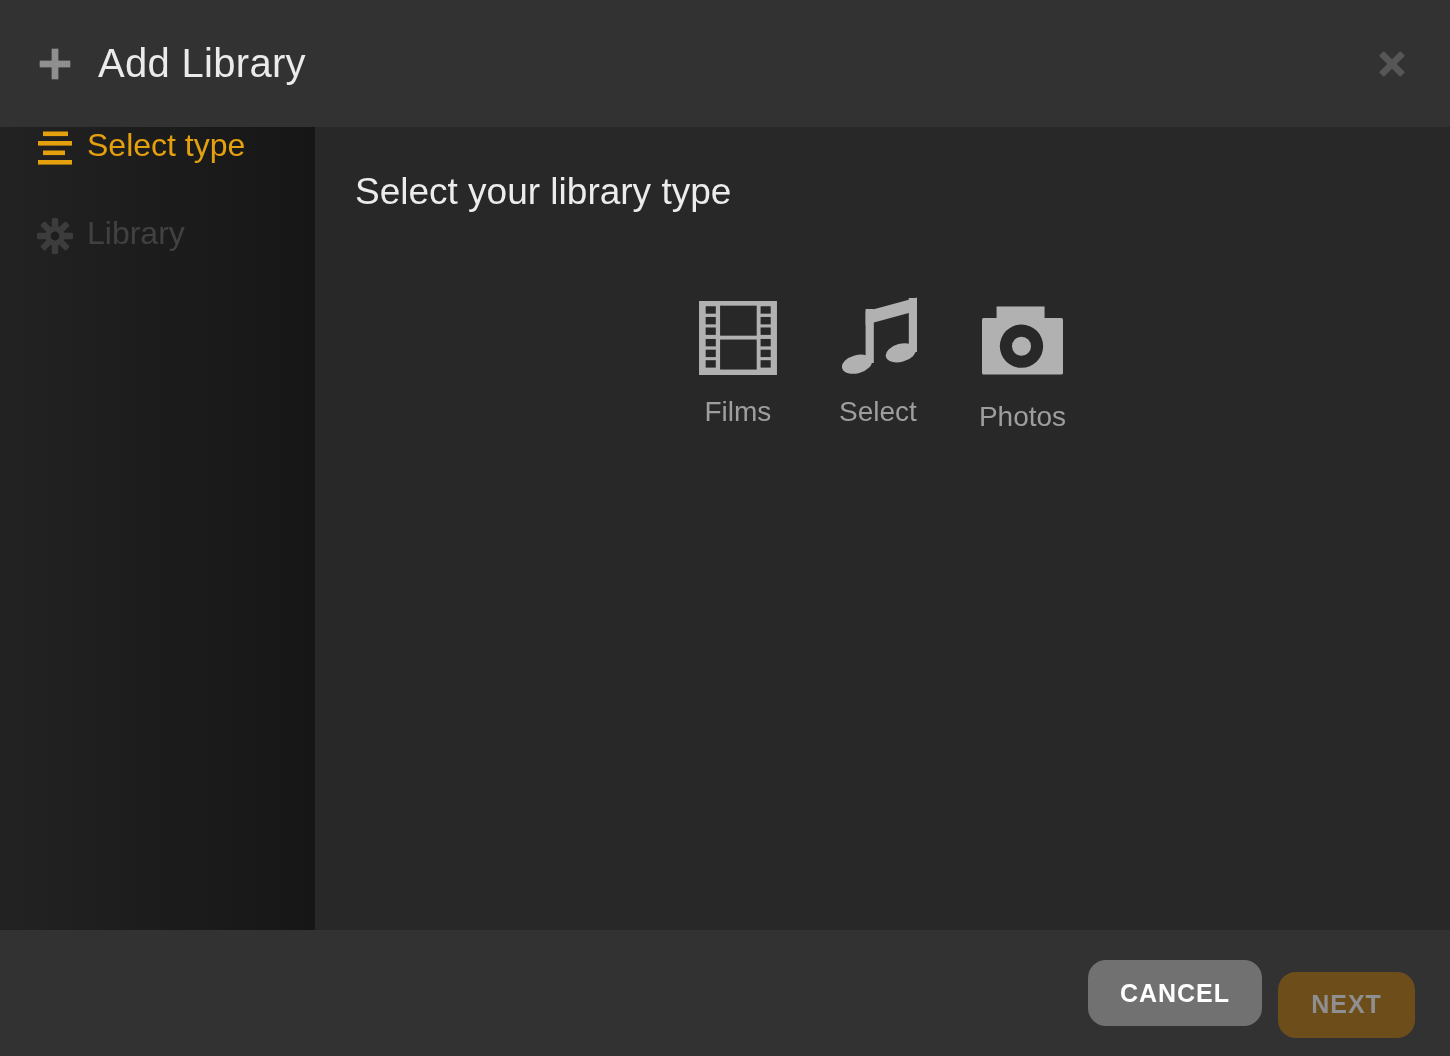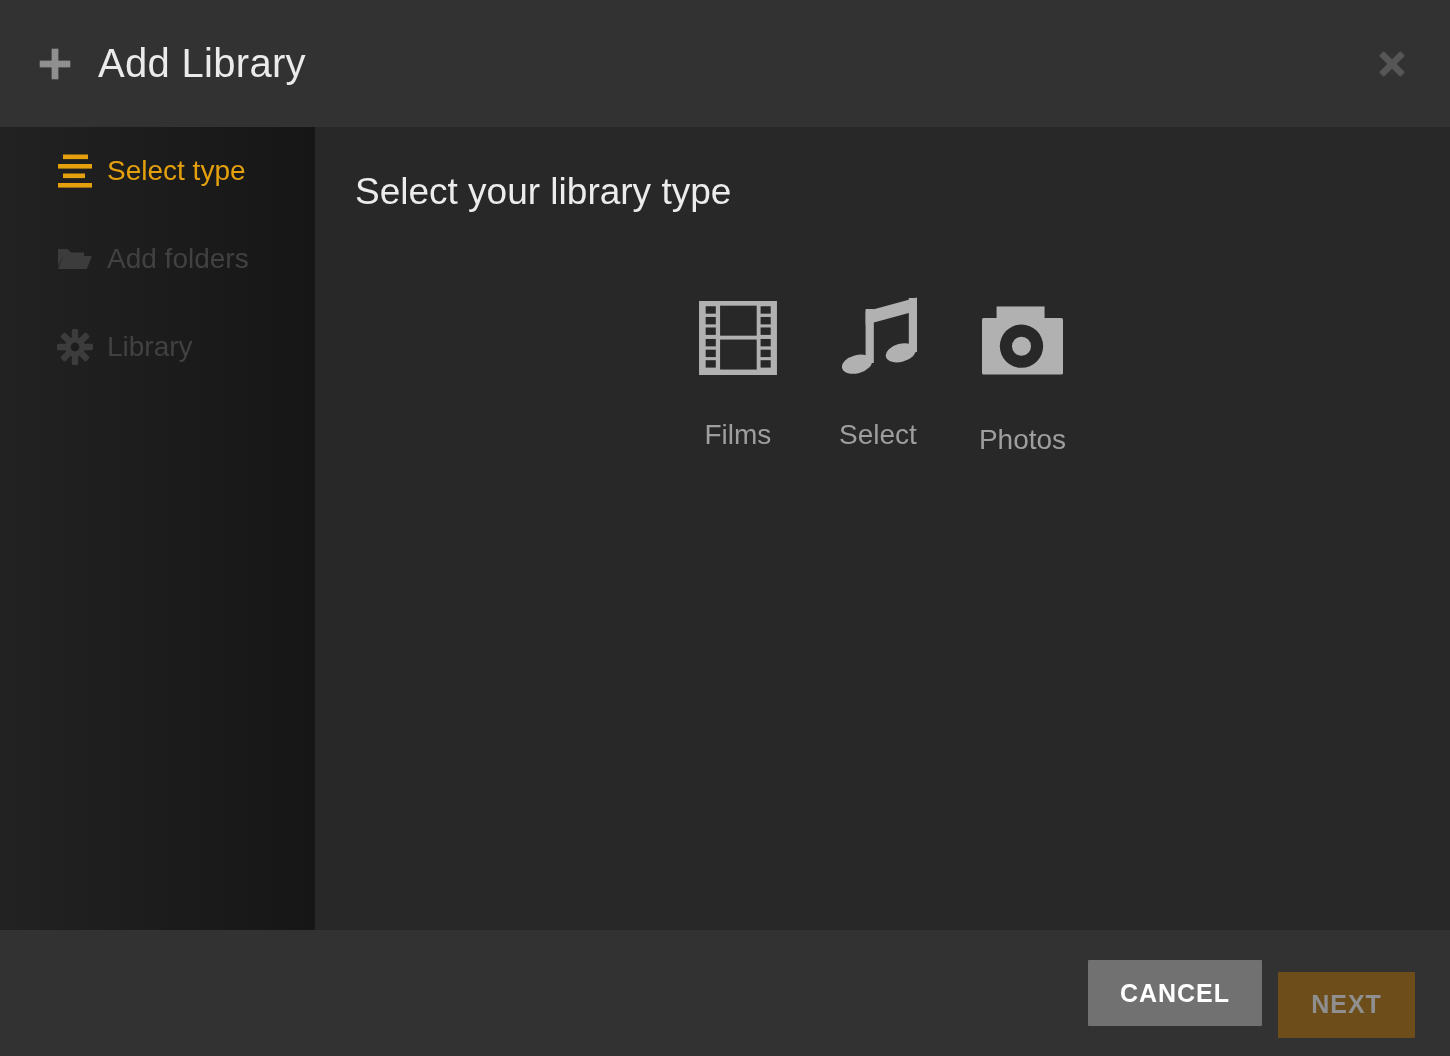--- a/index.html
+++ b/index.html
@@ -26,42 +26,42 @@
   }
 
   
   .content { flex:1; display:flex; min-height:0; }
   .sidebar {
     width:315px; flex:0 0 315px;
     background:linear-gradient(to right,#222222,#161616);
     padding-top:0;
   }
   .nav-item {
-    height:88px; display:flex; align-items:center;
-    padding-left:33px; gap:10px; font-size:28px; color:#414141; cursor:pointer;margin-left:20px;
+    height:88px; display:flex; align-items:flex-start;
+    padding-left:33px; gap:10px; font-size:32px; color:#414141; cursor:pointer;
   }
   .nav-item .nav-icon { width:44px; height:42px; display:flex; align-items:center; justify-content:center; flex:0 0 auto; }
   .nav-item.active { color:#e5a00d; }
 
   .main { flex:1; background:#282828; padding:46px 40px 0 40px; }
   .main h2 { font-size:37px; font-weight:400; color:#ececec; line-height:38px; }
 
   .type-row { margin-top:84px; display:flex; justify-content:center; gap:61px; }
-  .type-tile { display:flex; flex-direction:column; align-items:center; cursor:pointer;gap:23px; }
+  .type-tile { display:flex; flex-direction:column; align-items:center; cursor:pointer; }
   .type-icon { height:80px; display:flex; align-items:flex-end; }
   .type-label { margin-top:21px; font-size:28px; color:#9e9e9e; white-space:nowrap; }
 
   
   .ftr {
     height:126px; flex:0 0 126px; background:#323232;
     display:flex; align-items:center; justify-content:flex-end;
     padding-right:35px; gap:16px;
   }
   .btn {
-    height:66px; border:none; border-radius:1px;
+    height:66px; border:none; border-radius:18px;
     font-family:inherit; font-size:25px; font-weight:700; letter-spacing:1px;
     cursor:pointer;
   }
   .btn.cancel { width:174px; background:#717171; color:#ffffff; }
   .btn.next   { width:137px; background:#6d4e1b; color:#8f8f8f;margin-top:23px; }
 </style>
 </head>
 <body>
 
 <div class="dialog">
@@ -95,31 +95,20 @@
               <rect x="8" y="3.5" width="25" height="4.6"></rect>
               <rect x="3" y="13" width="34" height="4.6"></rect>
               <rect x="8" y="22.5" width="22" height="4.6"></rect>
               <rect x="3" y="32" width="34" height="4.6"></rect>
             </g>
           </svg>
         </span>
         <span>Select type</span>
       </div>
 
-      <div class="nav-item">
-        <span class="nav-icon">
-          <svg width="42" height="40" viewBox="0 0 40 40">
-            <g fill="#3c3c3c">
-              <path d="M3 27 V10 h9.5 l3.5 3.5 H29 V17 H8 Z"></path>
-              <path d="M8 17 H37 L31.8 30 H3 Z"></path>
-            </g>
-          </svg>
-        </span>
-        <span>Add folders</span>
-      </div>
 
       <div class="nav-item">
         <span class="nav-icon">
           <svg width="40" height="40" viewBox="0 0 40 40">
             <g fill="#3c3c3c">
               <rect x="16.8" y="2" width="6.4" height="36" rx="1.5"></rect>
               <rect x="16.8" y="2" width="6.4" height="36" rx="1.5" transform="rotate(45 20 20)"></rect>
               <rect x="16.8" y="2" width="6.4" height="36" rx="1.5" transform="rotate(90 20 20)"></rect>
               <rect x="16.8" y="2" width="6.4" height="36" rx="1.5" transform="rotate(135 20 20)"></rect>
               <circle cx="20" cy="20" r="10"></circle>

